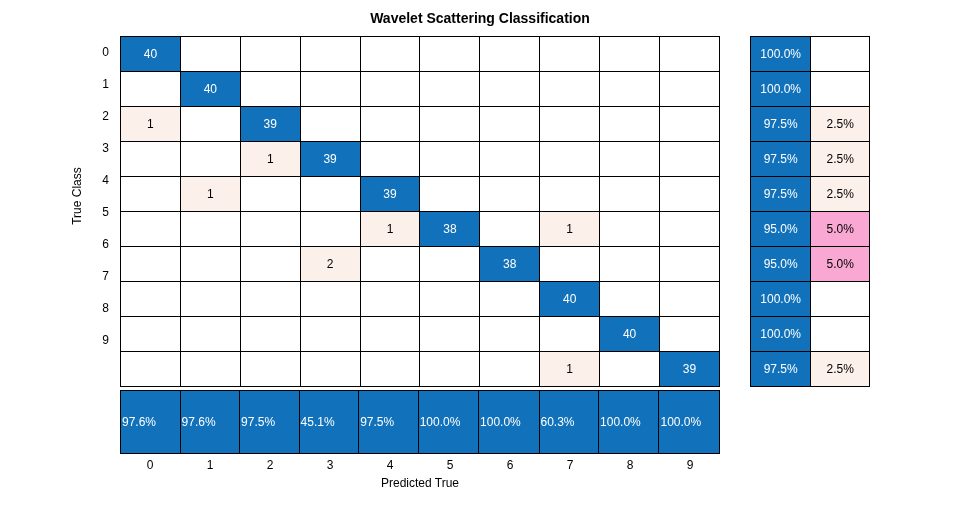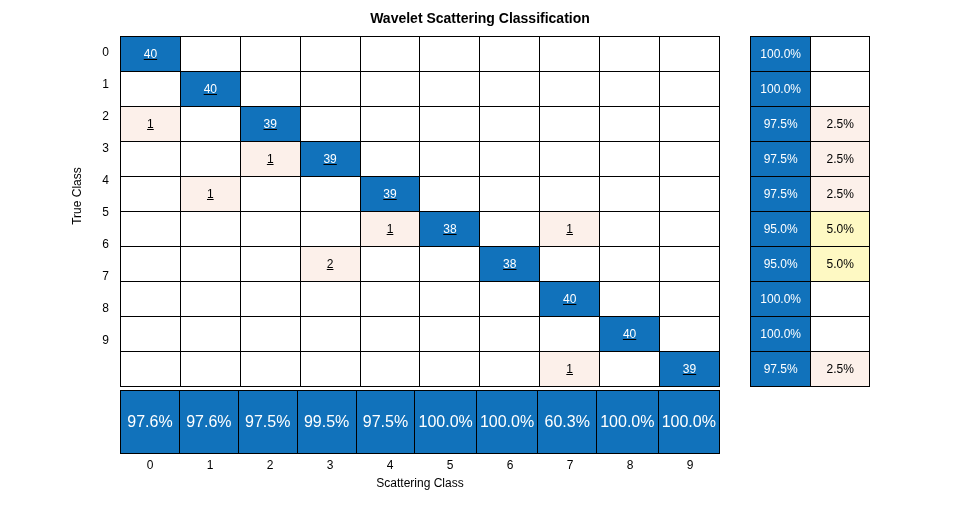--- a/index.html
+++ b/index.html
@@ -32,21 +32,20 @@
     position: absolute;
     left: 120px;
     top: 36px;
     width: 600px;   
     height: 320px;  
   }
   .main table {
     border-collapse: collapse;
     width: 100%;
     height: 100%;
-    text-decoration: underline;
   }
   .main td {
     border: 1px solid #000;
     width: 60px;
     height: 32px;
     text-align: center;
     vertical-align: middle;
     font-size: 12px;
   }
 
@@ -82,30 +81,30 @@
   }
   .colsum table {
     border-collapse: collapse;
     width: 100%;
     height: 100%;
   }
   .colsum td {
     border: 1px solid #000;
     width: 60px;
     height: 32px;
-    text-align: center;
+    text-align: left;
     vertical-align: middle;
-    font-size: 16px;
+    font-size: 12px;
     margin-left: 19px;
   }
 
   
   .c-white { background: #ffffff; color: #000; }
   .c-tint  { background: #fcf0ea; color: #000; }
-  .c-tint2 { background: #fef9c3; color: #000; }
+  .c-tint2 { background: #f9a8d4; color: #000; }
   .c-blue  { background: #1172bb; color: #fff; }
 
   
   .yticks {
     position: absolute;
     left: 90px;
     top: 36px;
     width: 25px;
     height: 320px;
   }
@@ -352,21 +351,21 @@
       </table>
   </div>
 
   <div class="colsum">
     <table>
       <tbody>
           <tr>
         <td class="c-blue">97.6%</td>
         <td class="c-blue">97.6%</td>
         <td class="c-blue">97.5%</td>
-        <td class="c-blue">99.5%</td>
+        <td class="c-blue">45.1%</td>
         <td class="c-blue">97.5%</td>
         <td class="c-blue">100.0%</td>
         <td class="c-blue">100.0%</td>
         <td class="c-blue">60.3%</td>
         <td class="c-blue">100.0%</td>
         <td class="c-blue">100.0%</td>
       </tr>
     </tbody>
       </table>
   </div>
@@ -376,15 +375,15 @@
     <div>1</div>
     <div>2</div>
     <div>3</div>
     <div>4</div>
     <div>5</div>
     <div>6</div>
     <div>7</div>
     <div>8</div>
     <div>9</div>
   </div>
-  <div class="xlabel">Scattering Class</div>
+  <div class="xlabel">Predicted True</div>
 
 </div>
 
 </body></html>

